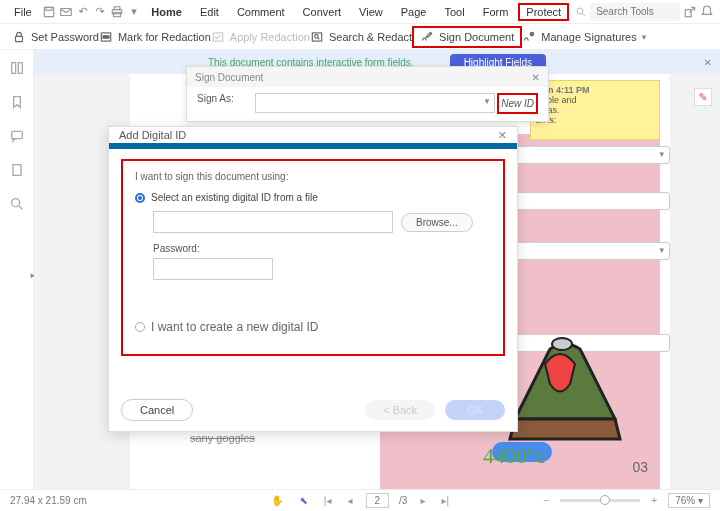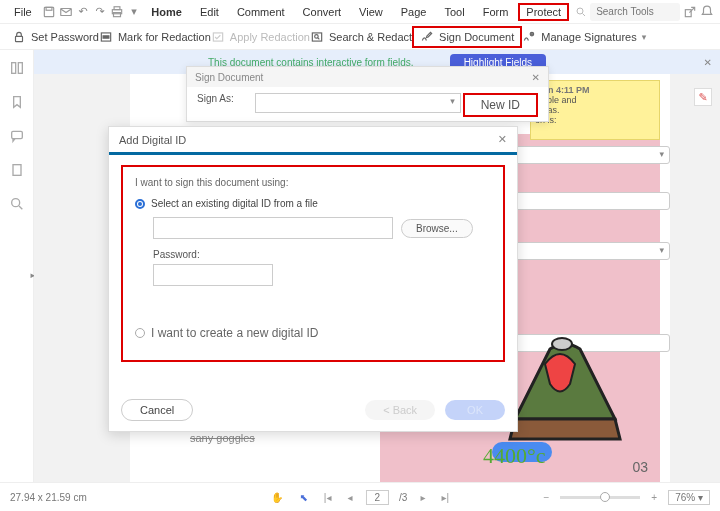--- a/index.html
+++ b/index.html
@@ -46,44 +46,44 @@
   .goggles { position:absolute; left:60px; top:358px; font-size:11px; color:#888; text-decoration: line-through; }
 
   .volcano { position:absolute; right:30px; top:190px; width:130px; height:130px; }
 
   
   .modal1 { position:absolute; left:186px; top:66px; width:363px; height:56px; background:#fff; border:1px solid #ddd; box-shadow:0 2px 8px rgba(0,0,0,.1); }
   .modal1 .hdr { height:20px; background:#f5f5f5; display:flex; align-items:center; padding:0 8px; font-size:10px; color:#888; justify-content:space-between; }
   .modal1 .row { display:flex; padding:6px 10px; gap:2px; }
   .modal1 .lbl { font-size:10px; color:#555; width:56px; }
   .modal1 .sel { flex:1; height:20px; border:1px solid #ccc; }
-  .modal1 .newid { border:2px solid #d00; padding:3px 16px; font-size:12px; color:#555; }
+  .modal1 .newid { border:2px solid #d00; padding:3px 2px; font-size:10px; color:#555;font-style:italic; }
 
   
   .modal2 { position:absolute; left:108px; top:126px; width:410px; height:306px; background:#fff; border:1px solid #ddd; box-shadow:0 3px 12px rgba(0,0,0,.15); }
-  .modal2 .hdr { height:28px; display:flex; align-items:center; justify-content:space-between; padding:0 10px; font-size:11px; color:#555; border-bottom:3px solid #0369a1; }
+  .modal2 .hdr { height:22px; display:flex; align-items:center; justify-content:space-between; padding:0 10px; font-size:11px; color:#555; border-bottom:6px solid #0369a1; }
   .modal2 .body { padding:10px 12px; }
   .modal2 .group { border:2px solid #d00; padding:10px 12px 20px 12px; position:relative; }
   .modal2 .prompt { font-size:10px; color:#666; margin-bottom:10px; }
   .modal2 .opt { font-size:10px; color:#444; display:flex; align-items:center; gap:6px; margin-bottom:8px; }
   .modal2 .radio { width:10px; height:10px; border-radius:50%; border:2px solid #2a6fd6; position:relative; }
   .modal2 .radio.on::after { content:""; position:absolute; inset:1px; background:#2a6fd6; border-radius:50%; }
   .modal2 .field-row { display:flex; gap:8px; margin:4px 0 10px 18px; align-items:center; }
   .modal2 .txt { width:240px; height:22px; border:1px solid #ccc; }
   .modal2 .browse { border:1px solid #ccc; border-radius:11px; padding:3px 14px; font-size:10px; color:#555; background:#fafafa; }
   .modal2 .pw-lbl { font-size:10px; color:#555; margin-left:18px; margin-bottom:4px; }
   .modal2 .pw { width:120px; height:22px; border:1px solid #ccc; margin-left:18px; }
   .modal2 .opt2 { font-size:12px; color:#666; display:flex; align-items:center; gap:6px; margin-top:40px; }
   .modal2 .radio-off { width:10px; height:10px; border-radius:50%; border:1px solid #aaa; }
   .modal2 .ftr { position:absolute; bottom:10px; left:12px; right:12px; display:flex; align-items:center; }
   .modal2 .cancel { border:1px solid #ccc; border-radius:12px; padding:4px 18px; font-size:11px; color:#444; background:#fff; }
   .modal2 .back { margin-left:auto; border-radius:12px; padding:4px 18px; font-size:11px; color:#ccc; background:#f5f5f5; }
   .modal2 .ok { margin-left:10px; border-radius:12px; padding:4px 22px; font-size:11px; color:#dbe5fb; background:#c4d3f9; }
 
-  .statusbar { position:absolute; bottom:0; left:0; right:0; height:29px; border-top:1px solid #eee; display:flex; align-items:center; padding:0 10px; font-size:10px; color:#777; background:#fff; }
+  .statusbar { position:absolute; bottom:0; left:0; right:0; height:22px; border-top:1px solid #eee; display:flex; align-items:center; padding:0 10px; font-size:10px; color:#777; background:#fff; }
   .statusbar .mid { position:absolute; left:50%; transform:translateX(-50%); display:flex; align-items:center; gap:10px; }
   .statusbar .nav-icn { color:#999; padding:0 3px; }
   .statusbar .pg { border:1px solid #ccc; padding:1px 8px; }
   .statusbar .right { margin-left:auto; display:flex; align-items:center; gap:8px; }
   .statusbar .slider { width:80px; height:3px; background:#ddd; position:relative; }
   .statusbar .slider .thumb { width:10px; height:10px; border-radius:50%; background:#fff; border:1px solid #aaa; position:absolute; top:-4px; left:40px; }
   .statusbar .zoom { border:1px solid #ccc; padding:1px 6px; }
 </style>
 </head>
 <body>

